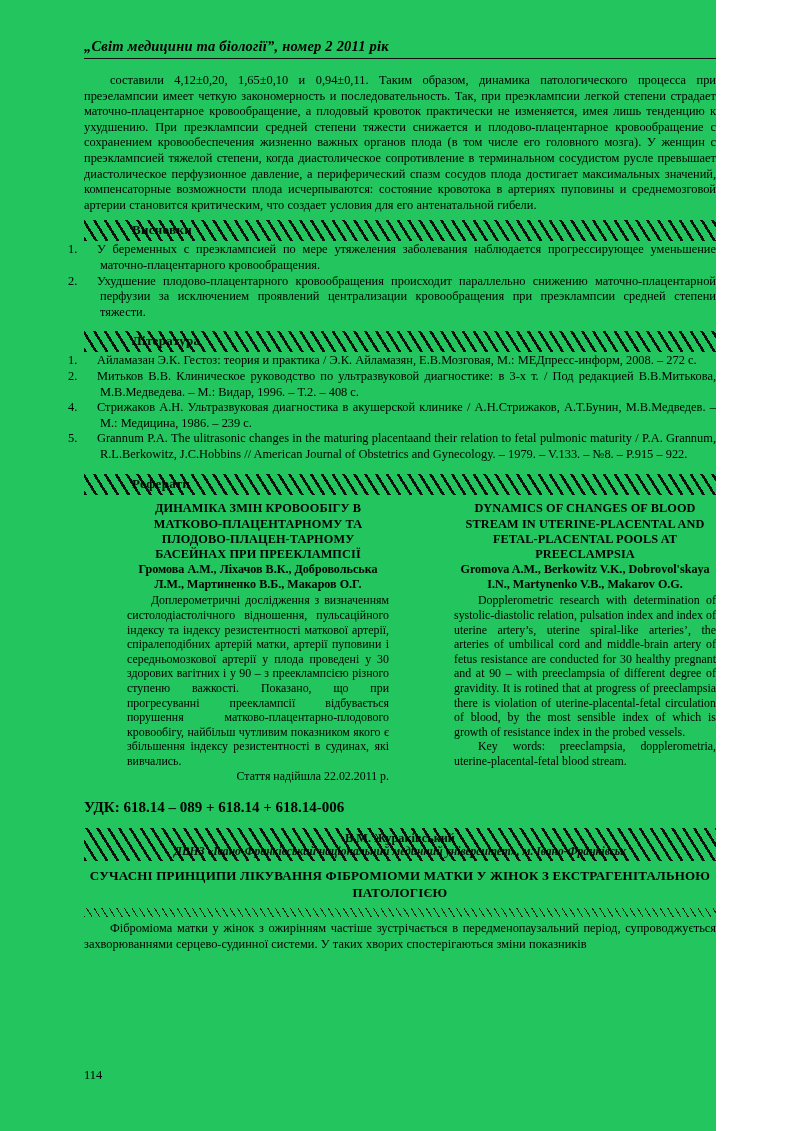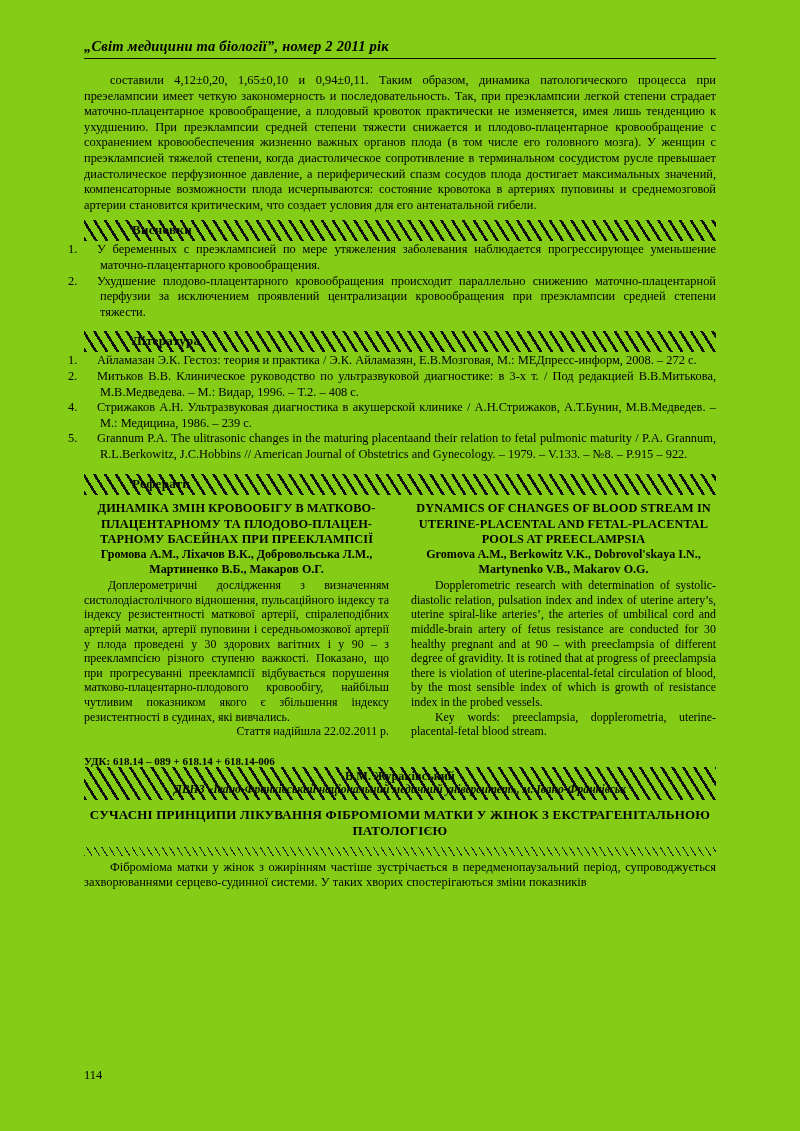--- a/index.html
+++ b/index.html
@@ -6,23 +6,23 @@
     margin: 0;
     padding: 0;
     background: #ffffff;
   }
   body {
     font-family: "Liberation Serif", "DejaVu Serif", serif;
     color: #000000;
   }
   .page {
     position: relative;
-    width: 800px;
+    width: 716px;
     height: 1131px;
-    background: #84cc16;
+    background: #22c55e;
     overflow: hidden;
   }
   .sheet {
     position: absolute;
     left: 84px;
     top: 38px;
     width: 632px;
   }
 
   
@@ -85,21 +85,21 @@
     margin: 0;
   }
   .numlist li .num { display: inline-block; min-width: 13px; }
 
   
   .abstracts {
     display: flex;
     gap: 22px;
     margin-top: 6px;
   }
-  .abs-col { width: 305px; }
+  .abs-col { width: 305px; margin-left: 43px; }
   .abs-title {
     font-weight: bold;
     font-size: 12.3px;
     line-height: 15.2px;
     text-align: center;
     letter-spacing: 0.1px;
   }
   .abs-authors {
     font-weight: bold;
     font-size: 12.1px;
@@ -122,22 +122,23 @@
   .abs-received {
     font-size: 11.9px;
     line-height: 14.6px;
     text-align: right;
     margin-top: 0px;
   }
 
   
   .udc {
     font-weight: bold;
-    font-size: 11px;
+    font-size: 15px;
     margin-top: 16px;
+    margin-bottom: 12px;
   }
   .banner-tall {
     position: relative;
     height: 33px;
     overflow: hidden;
     margin-bottom: 7px;
   }
   .banner-tall .hatch {
     position: absolute;
     inset: 0;

